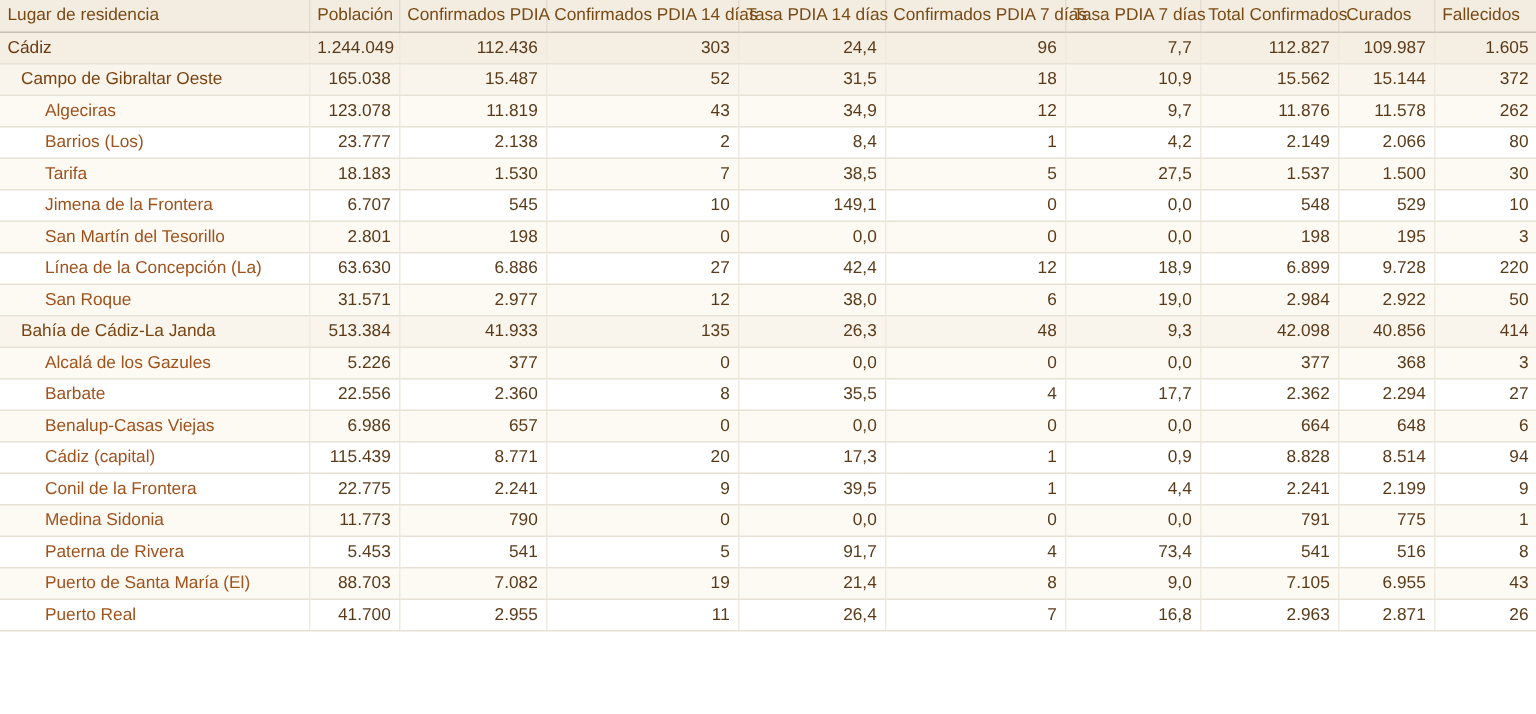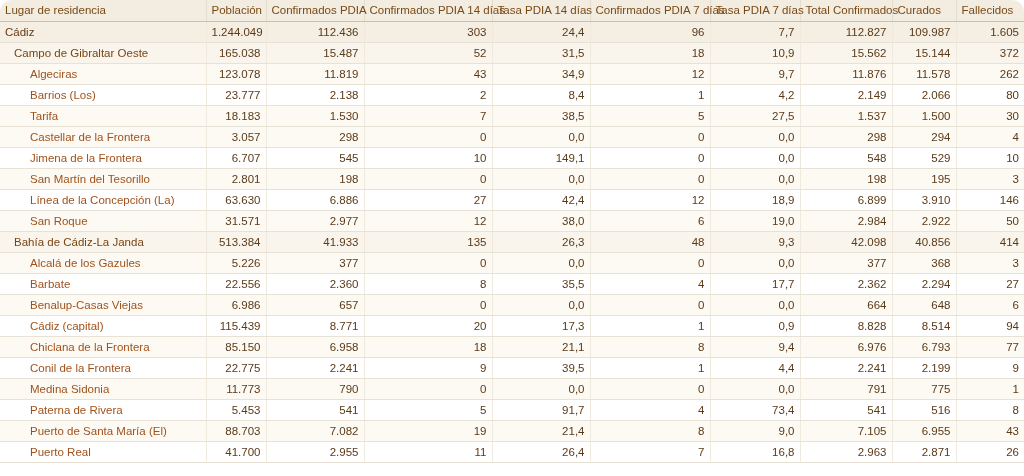--- a/index.html
+++ b/index.html
@@ -11,21 +11,20 @@
     font-family: "Liberation Sans", sans-serif;
     font-size: 11.5px;
     color: #3a2a1a;
     -webkit-font-smoothing: antialiased;
   }
   #wrap {
     width: 1024px;
     height: 476px;
     overflow: hidden;
     position: relative;
-    border-radius: 12px;
   }
   table {
     border-collapse: collapse;
     width: 1024px;
     table-layout: fixed;
   }
   thead th {
     background: #f2ece1;
     color: #7a4a14;
     font-weight: normal;
@@ -168,32 +167,20 @@
           <td>18.183</td>
           <td>1.530</td>
           <td>7</td>
           <td>38,5</td>
           <td>5</td>
           <td>27,5</td>
           <td>1.537</td>
           <td>1.500</td>
           <td>30</td>
         </tr>
-        <tr class="lvl2">
-          <td class="name">Castellar de la Frontera</td>
-          <td>3.057</td>
-          <td>298</td>
-          <td>0</td>
-          <td>0,0</td>
-          <td>0</td>
-          <td>0,0</td>
-          <td>298</td>
-          <td>294</td>
-          <td>4</td>
-        </tr>
         <tr class="lvl2 alt">
           <td class="name">Jimena de la Frontera</td>
           <td>6.707</td>
           <td>545</td>
           <td>10</td>
           <td>149,1</td>
           <td>0</td>
           <td>0,0</td>
           <td>548</td>
           <td>529</td>
@@ -213,22 +200,22 @@
         </tr>
         <tr class="lvl2 alt">
           <td class="name">Línea de la Concepción (La)</td>
           <td>63.630</td>
           <td>6.886</td>
           <td>27</td>
           <td>42,4</td>
           <td>12</td>
           <td>18,9</td>
           <td>6.899</td>
-          <td>3.910</td>
-          <td>146</td>
+          <td>9.728</td>
+          <td>220</td>
         </tr>
         <tr class="lvl2">
           <td class="name">San Roque</td>
           <td>31.571</td>
           <td>2.977</td>
           <td>12</td>
           <td>38,0</td>
           <td>6</td>
           <td>19,0</td>
           <td>2.984</td>
@@ -288,32 +275,20 @@
           <td>115.439</td>
           <td>8.771</td>
           <td>20</td>
           <td>17,3</td>
           <td>1</td>
           <td>0,9</td>
           <td>8.828</td>
           <td>8.514</td>
           <td>94</td>
         </tr>
-        <tr class="lvl2">
-          <td class="name">Chiclana de la Frontera</td>
-          <td>85.150</td>
-          <td>6.958</td>
-          <td>18</td>
-          <td>21,1</td>
-          <td>8</td>
-          <td>9,4</td>
-          <td>6.976</td>
-          <td>6.793</td>
-          <td>77</td>
-        </tr>
         <tr class="lvl2 alt">
           <td class="name">Conil de la Frontera</td>
           <td>22.775</td>
           <td>2.241</td>
           <td>9</td>
           <td>39,5</td>
           <td>1</td>
           <td>4,4</td>
           <td>2.241</td>
           <td>2.199</td>

